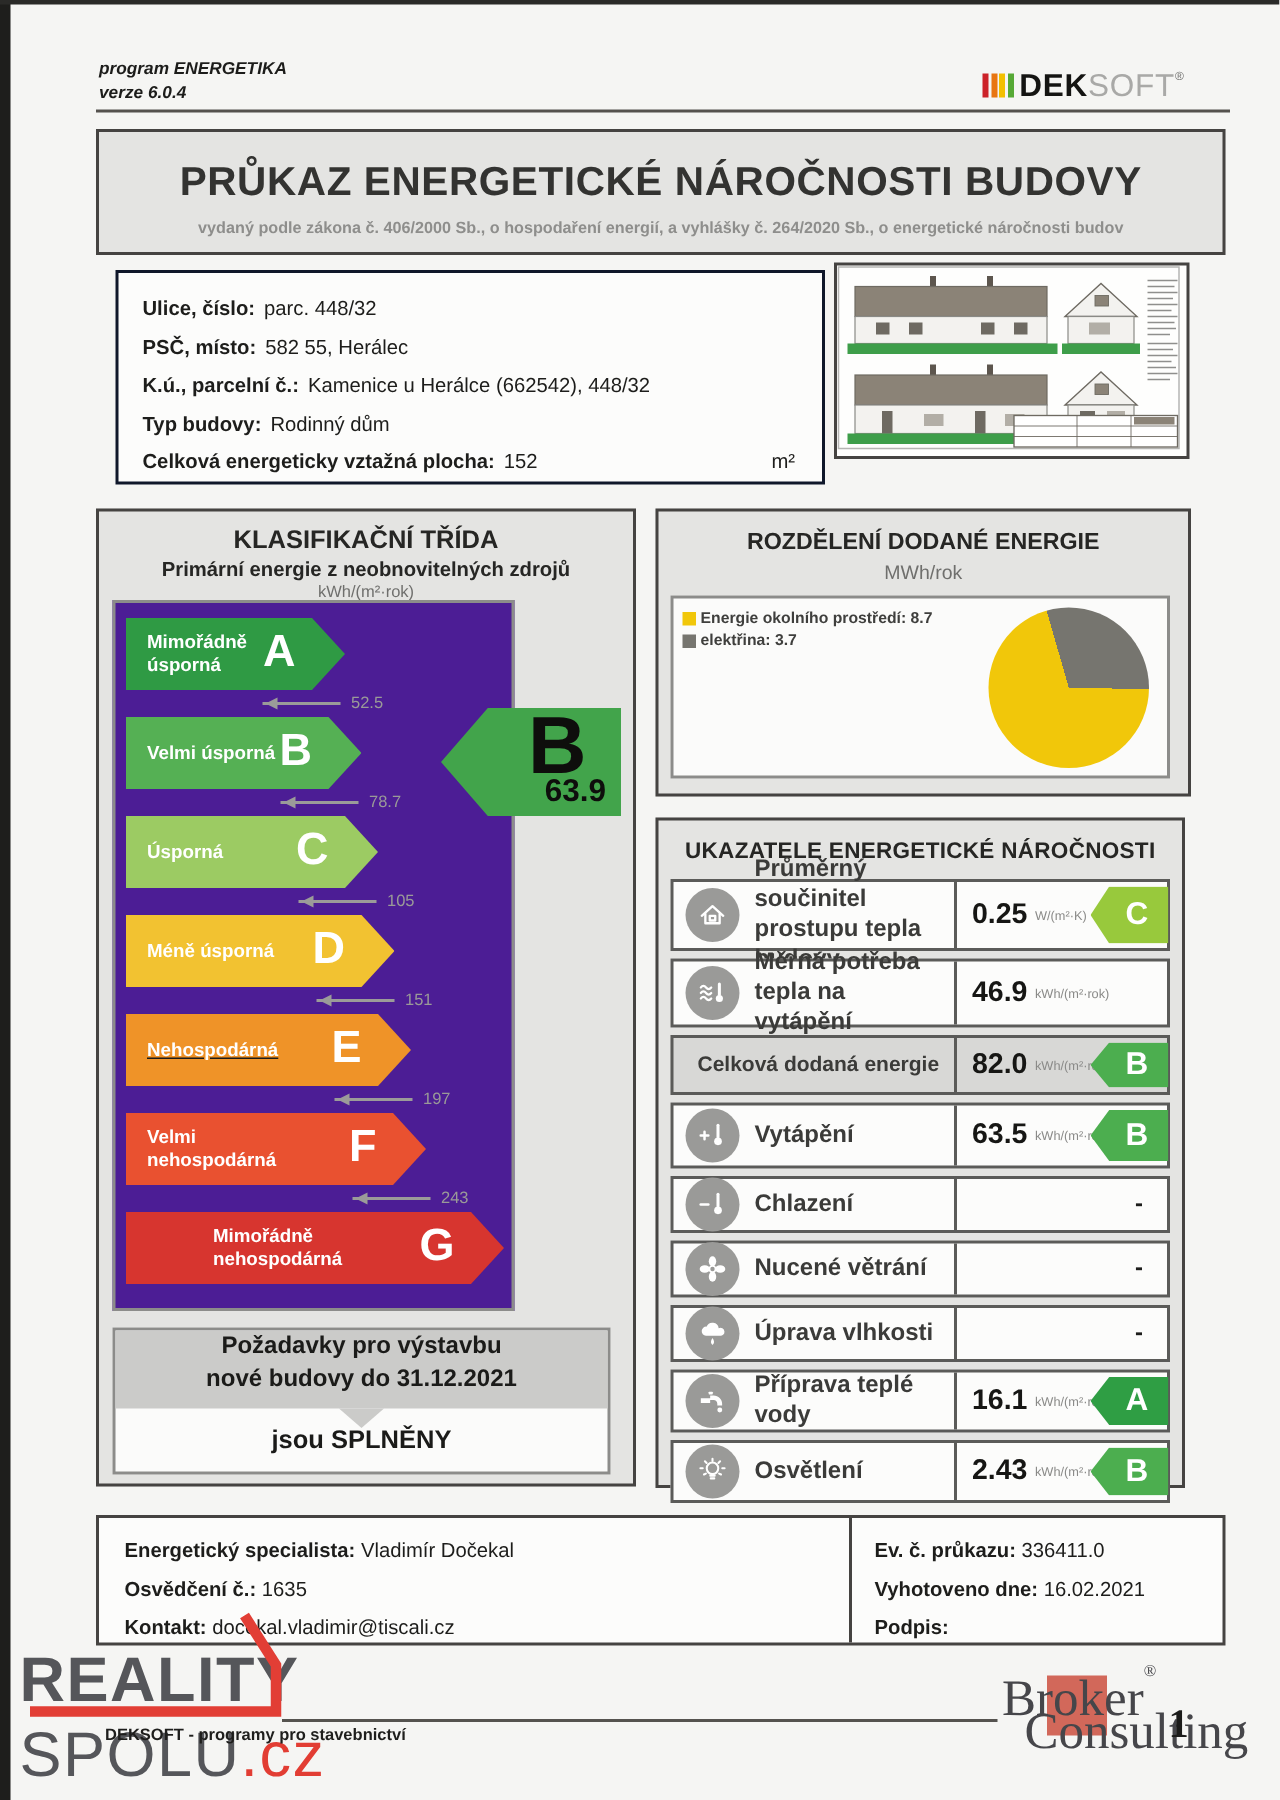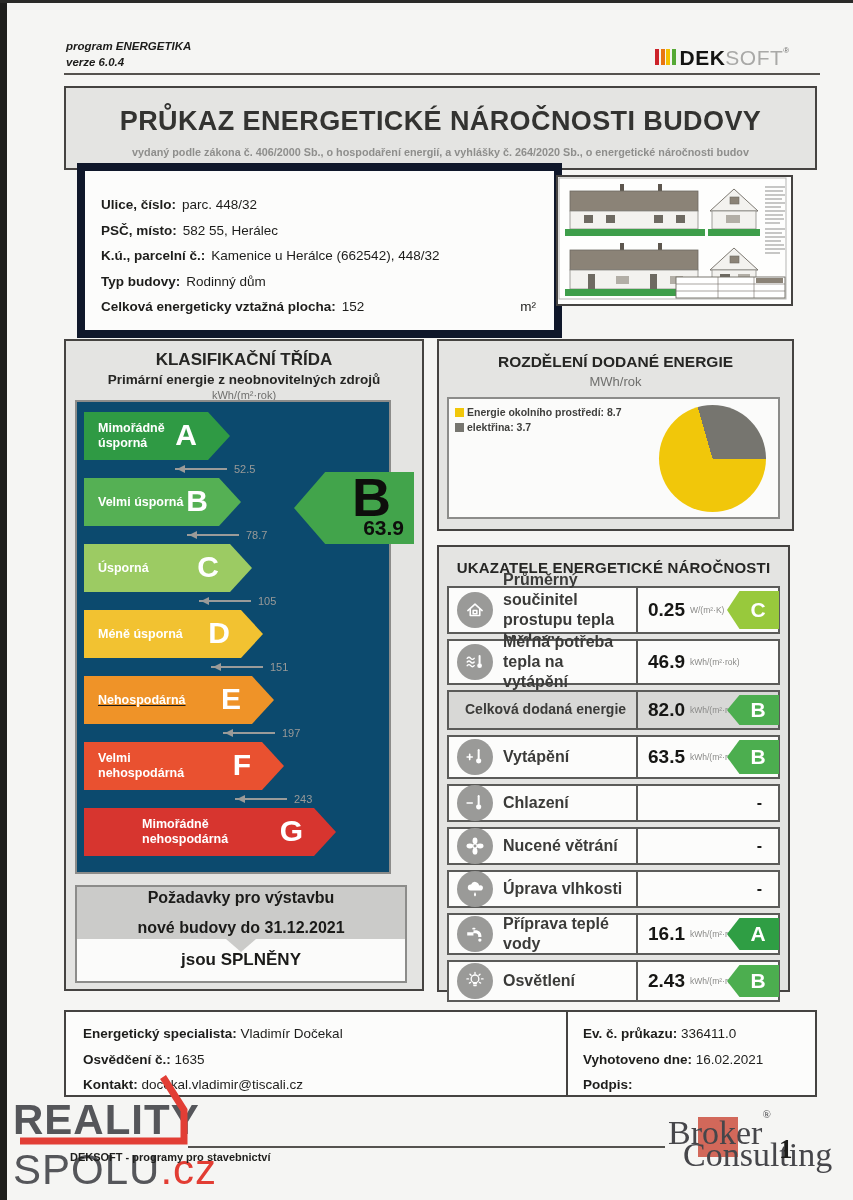--- a/index.html
+++ b/index.html
@@ -19,51 +19,51 @@
   .dk-soft{font-size:21px;font-weight:400;color:#a9a9a7;letter-spacing:.5px;}
   .dk-reg{font-size:8px;color:#6d6d6b;vertical-align:top;}
   .header-rule{left:64px;top:73px;width:756px;border-top:2.5px solid #55524e;}
 
   
   .title-box{left:64px;top:86px;width:749px;height:80px;background:#e4e4e2;border:2.5px solid #454341;text-align:center;}
   .main-title{margin-top:18px;font-size:27px;font-weight:800;letter-spacing:.4px;color:#333331;}
   .sub-title{margin-top:9px;font-size:10.8px;font-weight:bold;color:#8e8e8c;}
 
   
-  .addr-box{left:77px;top:163px;width:437px;height:117px;background:#fcfcfb;border:8px solid #0f172a;padding:21px 16px;font-size:13.5px;}
+  .addr-box{left:77px;top:180px;width:437px;height:117px;background:#fcfcfb;border:2px solid #0f172a;padding:11px 16px;font-size:13.5px;}
   .addr-row{line-height:25.5px;position:relative;}
   .addr-row b{margin-right:6px;}
   .addr-unit{position:absolute;right:2px;top:0;}
 
   
   .draw-box{left:556px;top:175px;width:233px;height:127px;background:#fefefd;border:2px solid #454341;}
 
   
   .cls-panel{left:64px;top:339px;width:356px;height:648px;background:#e4e4e2;border:2.5px solid #454341;}
   .cls-title{text-align:center;margin-top:9px;font-size:17px;font-weight:800;color:#262624;}
   .cls-sub{text-align:center;margin-top:2px;font-size:13.5px;font-weight:800;color:#262624;}
   .cls-unit{text-align:center;margin-top:2px;font-size:11px;color:#6f6f6d;}
-  .scale-box{position:absolute;left:9px;top:59px;width:316px;height:474px;background:#0c4a6e;border:2px solid #8c8c8a;padding-top:10px;box-sizing:border-box;}
+  .scale-box{position:absolute;left:9px;top:59px;width:268px;height:474px;background:#4c1d95;border:2px solid #8c8c8a;padding-top:10px;box-sizing:border-box;}
   .cls-row{position:relative;height:48px;margin-left:7px;margin-bottom:3px;display:flex;align-items:center;
            clip-path:polygon(0 0,calc(100% - 22px) 0,100% 50%,calc(100% - 22px) 100%,0 100%);}
   .cls-label{padding-left:14px;width:112px;font-size:12.5px;font-weight:800;color:#fff;line-height:1.18;}
   .cls-letter{position:absolute;right:33px;top:50%;transform:translateY(-52%);font-size:30px;font-weight:900;color:#fff;}
   .w-a{width:146px;} .w-b{width:157px;} .w-c{width:168px;} .w-d{width:179px;} .w-e{width:190px;text-decoration:underline;} .w-f{width:200px;} .w-g{width:208px;}
   .th-row{height:12px;margin-bottom:3px;display:flex;align-items:center;gap:7px;font-size:11px;color:#9a9a98;}
   .t0{margin-left:98px;} .t1{margin-left:110px;} .t2{margin-left:122px;} .t3{margin-left:134px;} .t4{margin-left:146px;} .t5{margin-left:158px;}
   .th-arrow{width:52px;height:0;border-top:2px solid #9b9b99;position:relative;}
   .th-arrow::before{content:'';position:absolute;left:-2px;top:-5px;border:4px solid transparent;border-right:8px solid #9b9b99;}
 
   .big-ind{position:absolute;left:228px;top:131px;width:120px;height:72px;
            clip-path:polygon(0 50%,26% 0,100% 0,100% 100%,26% 100%);}
   .big-letter{position:absolute;left:58px;top:-6px;font-size:54px;font-weight:900;color:#0e0e0c;}
   .big-value{position:absolute;right:10px;bottom:4px;font-size:21px;font-weight:800;color:#0e0e0c;}
 
   .req-box{position:absolute;left:9px;top:544px;width:332px;height:98px;background:#fbfbfa;border:2px solid #8c8c8a;box-sizing:border-box;}
-  .req-head{height:52px;background:#cbcbc9;display:flex;flex-direction:column;justify-content:space-between;text-align:center;
+  .req-head{height:52px;background:#cbcbc9;display:flex;flex-direction:column;justify-content:flex-start;text-align:center;
             font-size:16px;font-weight:800;color:#1b1b19;line-height:1.35;}
   .req-pointer{width:0;height:0;margin:0 auto;border-left:15px solid transparent;border-right:15px solid transparent;border-top:13px solid #cbcbc9;}
   .req-result{text-align:center;margin-top:-2px;font-size:17px;font-weight:800;color:#1b1b19;}
 
   
   .pie-panel{left:437px;top:339px;width:353px;height:188px;background:#e4e4e2;border:2.5px solid #454341;}
   .pie-title{text-align:center;margin-top:12px;font-size:15.5px;font-weight:800;color:#262624;}
   .pie-unit{text-align:center;margin-top:3px;font-size:13px;color:#6f6f6d;}
   .pie-inner{position:absolute;left:8px;top:56px;width:333px;height:122px;background:#fbfbfa;border:2px solid #8c8c8a;box-sizing:border-box;}
   .legend{position:absolute;left:6px;top:7px;}

